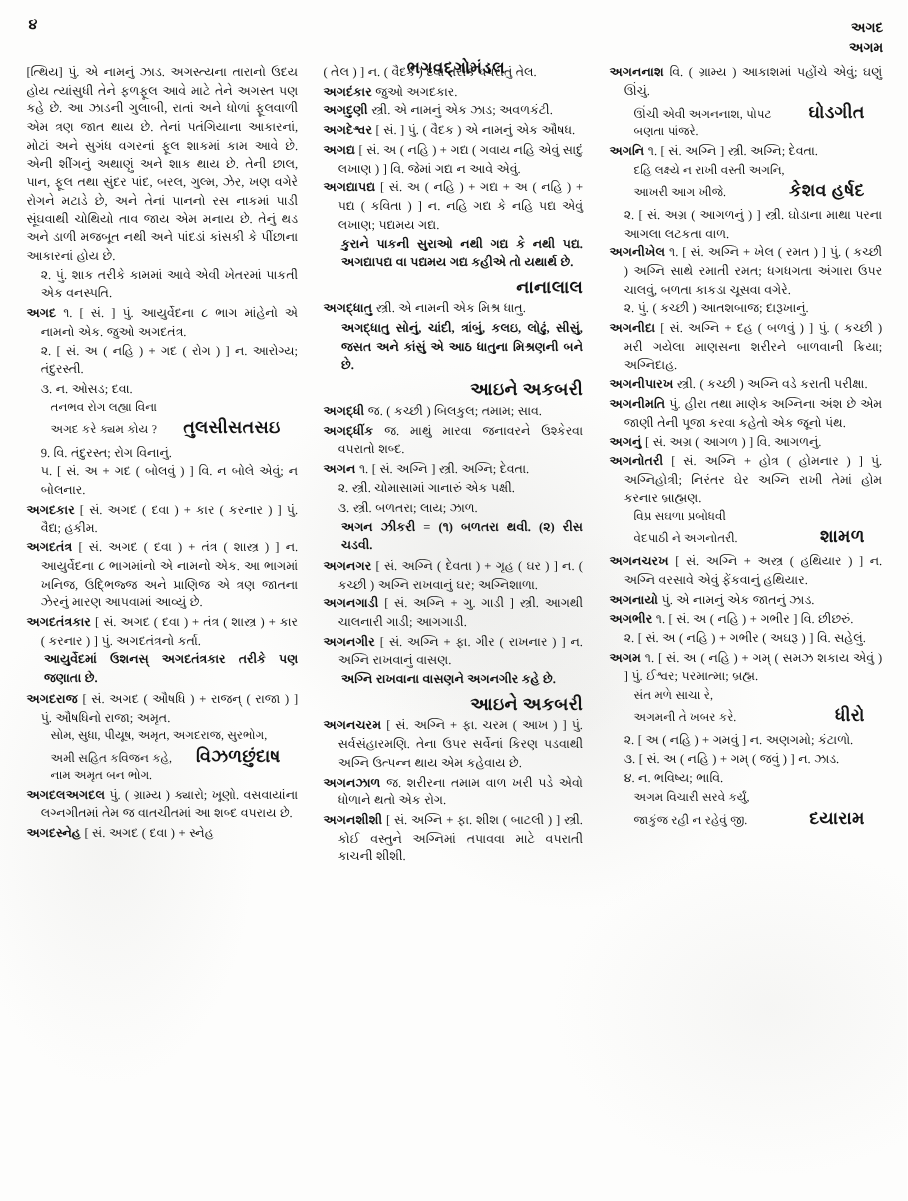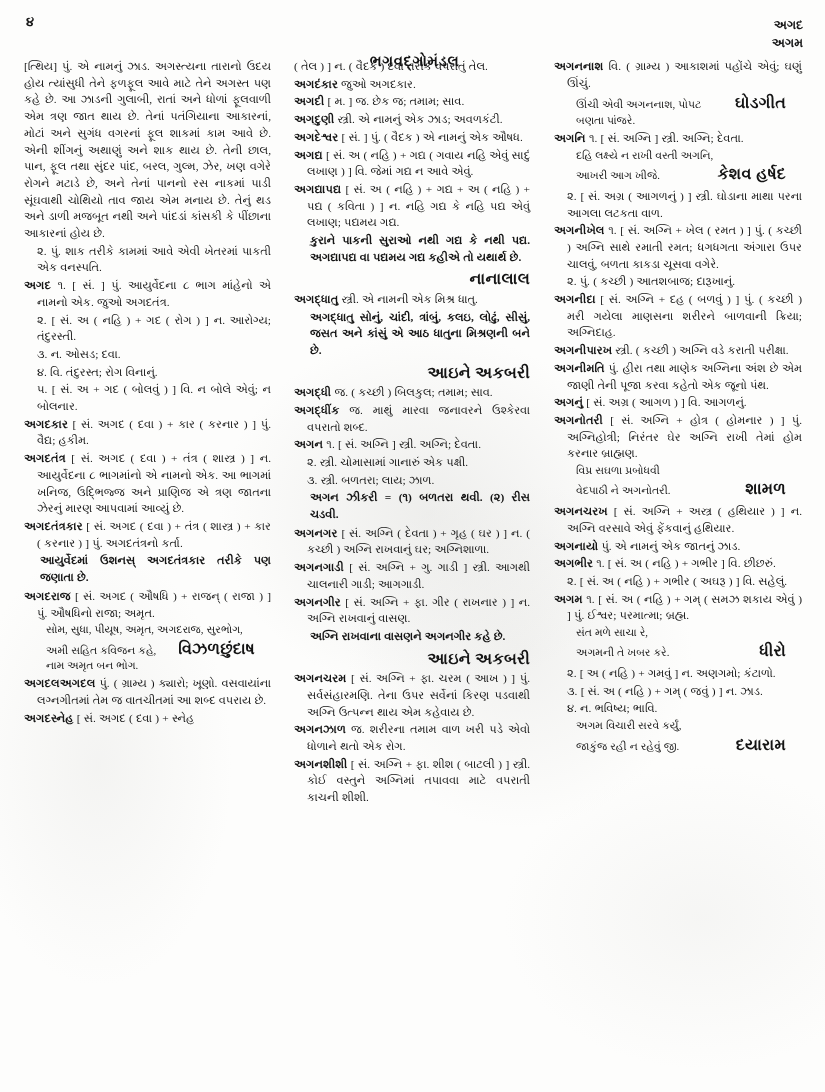--- a/index.html
+++ b/index.html
@@ -157,42 +157,48 @@
     </div>
   </div>
 
   <div id="cols">
     <div class="col col-1">
         <p class="entry cont">[ત્થિય] પું. એ નામનું ઝાડ. અગસ્ત્યના તારાનો ઉદય હોય ત્યાંસુધી તેને ફળફૂલ આવે માટે તેને અગસ્ત પણ કહે છે. આ ઝાડની ગુલાબી, રાતાં અને ધોળાં ફૂલવાળી એમ ત્રણ જાત થાય છે. તેનાં પતંગિયાના આકારનાં, મોટાં અને સુગંધ વગરનાં ફૂલ શાકમાં કામ આવે છે. એની શીંગનું અથાણું અને શાક થાય છે. તેની છાલ, પાન, ફૂલ તથા સુંદર પાંદ, બરલ, ગુલ્મ, ઝેર, ખણ વગેરે રોગને મટાડે છે, અને તેનાં પાનનો રસ નાકમાં પાડી સૂંઘવાથી ચોથિયો તાવ જાય એમ મનાય છે. તેનું થડ અને ડાળી મજબૂત નથી અને પાંદડાં કાંસકી કે પીંછાના આકારનાં હોય છે.</p>
         <p class="entry sub">૨. પું. શાક તરીકે કામમાં આવે એવી ખેતરમાં પાકતી એક વનસ્પતિ.</p>
         <p class="entry"><span class="hw">અગદ</span><span> ૧. [ સં. ] પું. આયુર્વેદના ૮ ભાગ માંહેનો એ નામનો એક. જુઓ અગદતંત્ર.</span></p>
         <p class="entry sub">૨. [ સં. અ ( નહિ ) + ગદ ( રોગ ) ] ન. આરોગ્ય; તંદુરસ્તી.</p>
         <p class="entry sub">૩. ન. ઓસડ; દવા.</p>
-        <p class="entry sub">૪. વિ. તંદુરસ્ત; રોગ વિનાનું.</p>
+        <div class="cite">
+          <span class="ln">તનભવ રોગ લહ્યા વિના</span>
+          <div class="cite-row">
+            <span class="ln">અગદ કરે ક્યમ કોય ?</span>
+            <span class="cite-src">તુલસીસતસઇ</span>
+          </div>
+        </div>
+        <p class="entry sub">9. વિ. તંદુરસ્ત; રોગ વિનાનું.</p>
         <p class="entry sub">૫. [ સં. અ + ગદ ( બોલવું ) ] વિ. ન બોલે એવું; ન બોલનાર.</p>
         <p class="entry"><span class="hw">અગદકાર</span><span> [ સં. અગદ ( દવા ) + કાર ( કરનાર ) ] પું. વૈદ્ય; હકીમ.</span></p>
         <p class="entry"><span class="hw">અગદતંત્ર</span><span> [ સં. અગદ ( દવા ) + તંત્ર ( શાસ્ત્ર ) ] ન. આયુર્વેદના ૮ ભાગમાંનો એ નામનો એક. આ ભાગમાં ખનિજ, ઉદ્ભિજ્જ અને પ્રાણિજ એ ત્રણ જાતના ઝેરનું મારણ આપવામાં આવ્યું છે.</span></p>
         <p class="entry"><span class="hw">અગદતંત્રકાર</span><span> [ સં. અગદ ( દવા ) + તંત્ર ( શાસ્ત્ર ) + કાર ( કરનાર ) ] પું. અગદતંત્રનો કર્તા.</span></p>
         <p class="note"><span>આયુર્વેદમાં ઉશનસ્ અગદતંત્રકાર તરીકે પણ જણાતા છે.</span></p>
         <p class="entry"><span class="hw">અગદરાજ</span><span> [ સં. અગદ ( ઔષધિ ) + રાજન્ ( રાજા ) ] પું. ઔષધિનો રાજા; અમૃત.</span></p>
         <div class="cite">
           <span class="ln">સોમ, સુધા, પીયૂષ, અમૃત, અગદરાજ, સુરભોગ,</span>
           <div class="cite-row">
             <span class="ln">અમી સહિત કવિજન કહે, નામ અમૃત બન ભોગ.</span>
             <span class="cite-src">વિઝળછુંદાષ</span>
           </div>
         </div>
         <p class="entry"><span class="hw">અગદલઅગદલ</span><span> પું. ( ગ્રામ્ય ) ક્યારો; ખૂણો. વસવાયાંના લગ્નગીતમાં તેમ જ વાતચીતમાં આ શબ્દ વપરાય છે.</span></p>
         <p class="entry"><span class="hw">અગદસ્નેહ</span><span> [ સં. અગદ ( દવા ) + સ્નેહ</span></p>
       </div>
     <div class="rule"></div>
     <div class="col col-2">
         <p class="entry cont">( તેલ ) ] ન. ( વૈદક ) દવા તરીકે વપરાતું તેલ.</p>
         <p class="entry"><span class="hw">અગદંકાર</span><span> જુઓ અગદકાર.</span></p>
-        <p class="entry"><span class="hw">અગદી</span><span> [ મ. ] જ. છેક જ; તમામ; સાવ.</span></p>
         <p class="entry"><span class="hw">અગદુણી</span><span> સ્ત્રી. એ નામનું એક ઝાડ; અવળકંટી.</span></p>
         <p class="entry"><span class="hw">અગદેશ્વર</span><span> [ સં. ] પું. ( વૈદક ) એ નામનું એક ઔષધ.</span></p>
         <p class="entry"><span class="hw">અગદ્ય</span><span> [ સં. અ ( નહિ ) + ગદ્ય ( ગવાય નહિ એવું સાદું લખાણ ) ] વિ. જેમાં ગદ્ય ન આવે એવું.</span></p>
         <p class="entry"><span class="hw">અગદ્યાપદ્ય</span><span> [ સં. અ ( નહિ ) + ગદ્ય + અ ( નહિ ) + પદ્ય ( કવિતા ) ] ન. નહિ ગદ્ય કે નહિ પદ્ય એવું લખાણ; પદ્યમય ગદ્ય.</span></p>
         <p class="note"><span>કુરાને પાકની સુરાઓ નથી ગદ્ય કે નથી પદ્ય. અગદ્યાપદ્ય વા પદ્યમય ગદ્ય કહીએ તો યથાર્થ છે.</span></p>
         <div class="cite-src">નાનાલાલ</div>
         <p class="entry"><span class="hw">અગદ્ધાતુ</span><span> સ્ત્રી. એ નામની એક મિશ્ર ધાતુ.</span></p>
         <p class="note"><span>અગદ્ધાતુ સોનું, ચાંદી, ત્રાંબું, કલઇ, લોઢું, સીસું, જસત અને કાંસું એ આઠ ધાતુના મિશ્રણની બને છે.</span></p>
         <div class="cite-src">આઇને અકબરી</div>
         <p class="entry"><span class="hw">અગદ્ધી</span><span> જ. ( કચ્છી ) બિલકુલ; તમામ; સાવ.</span></p>

